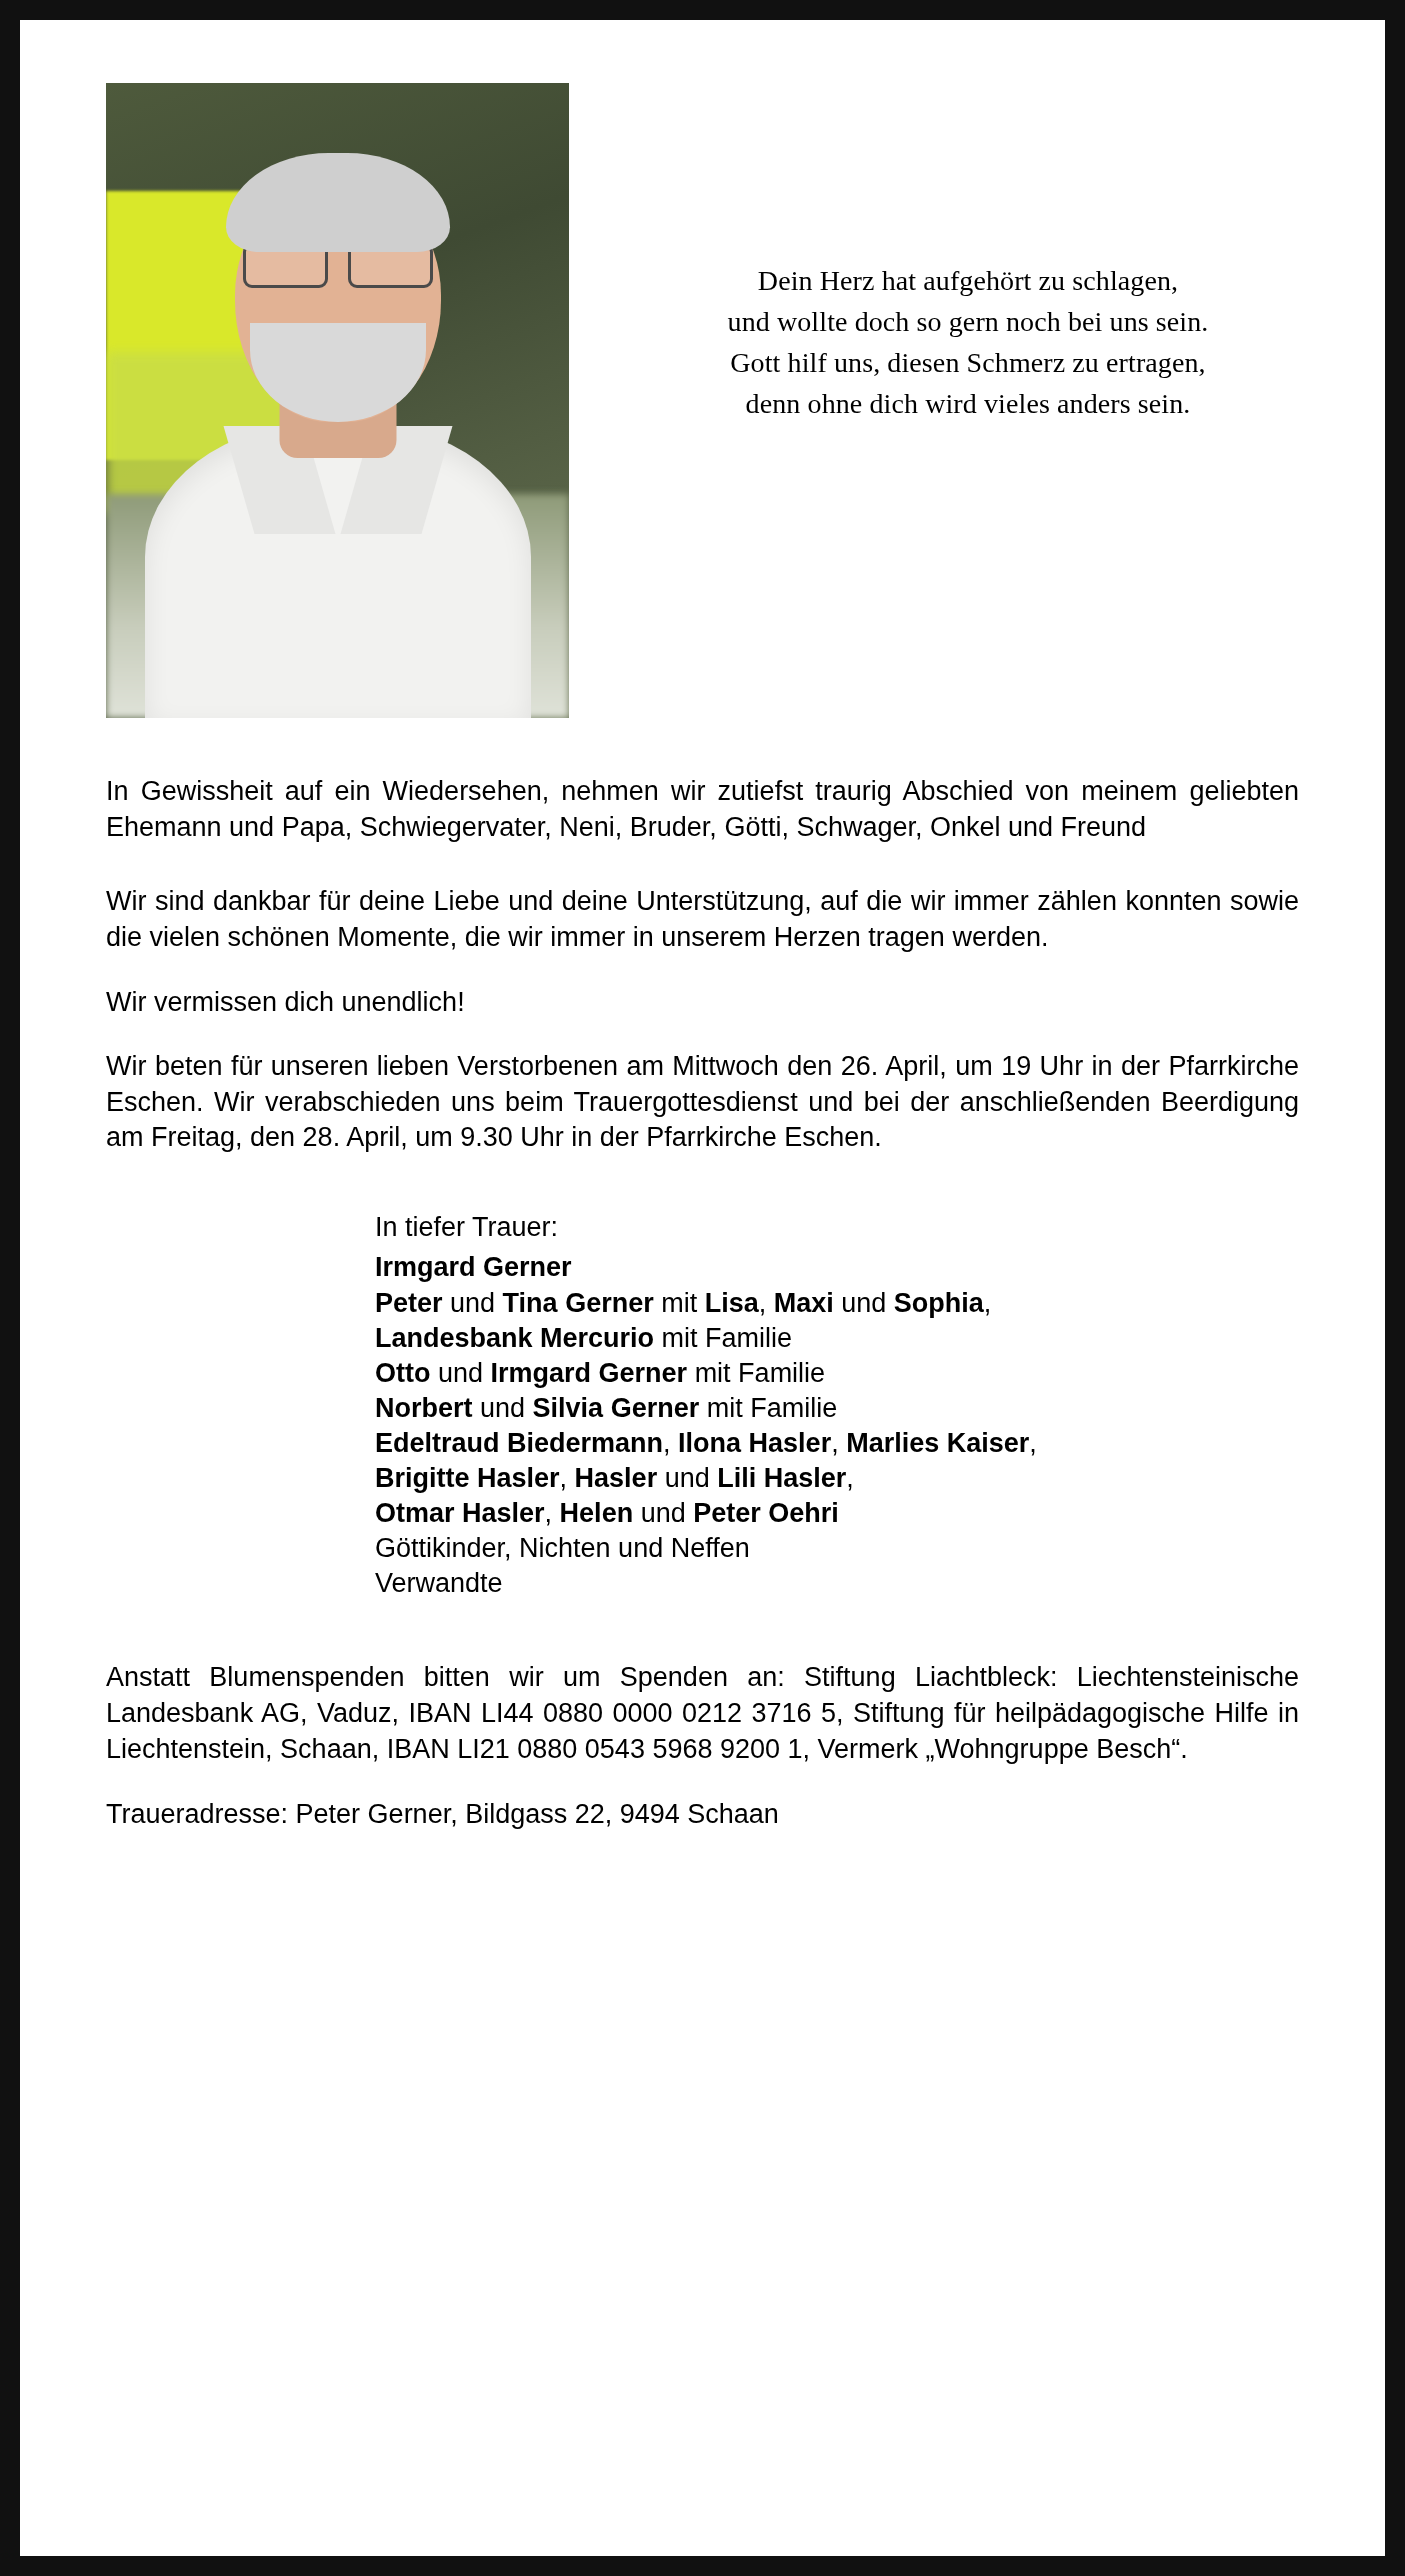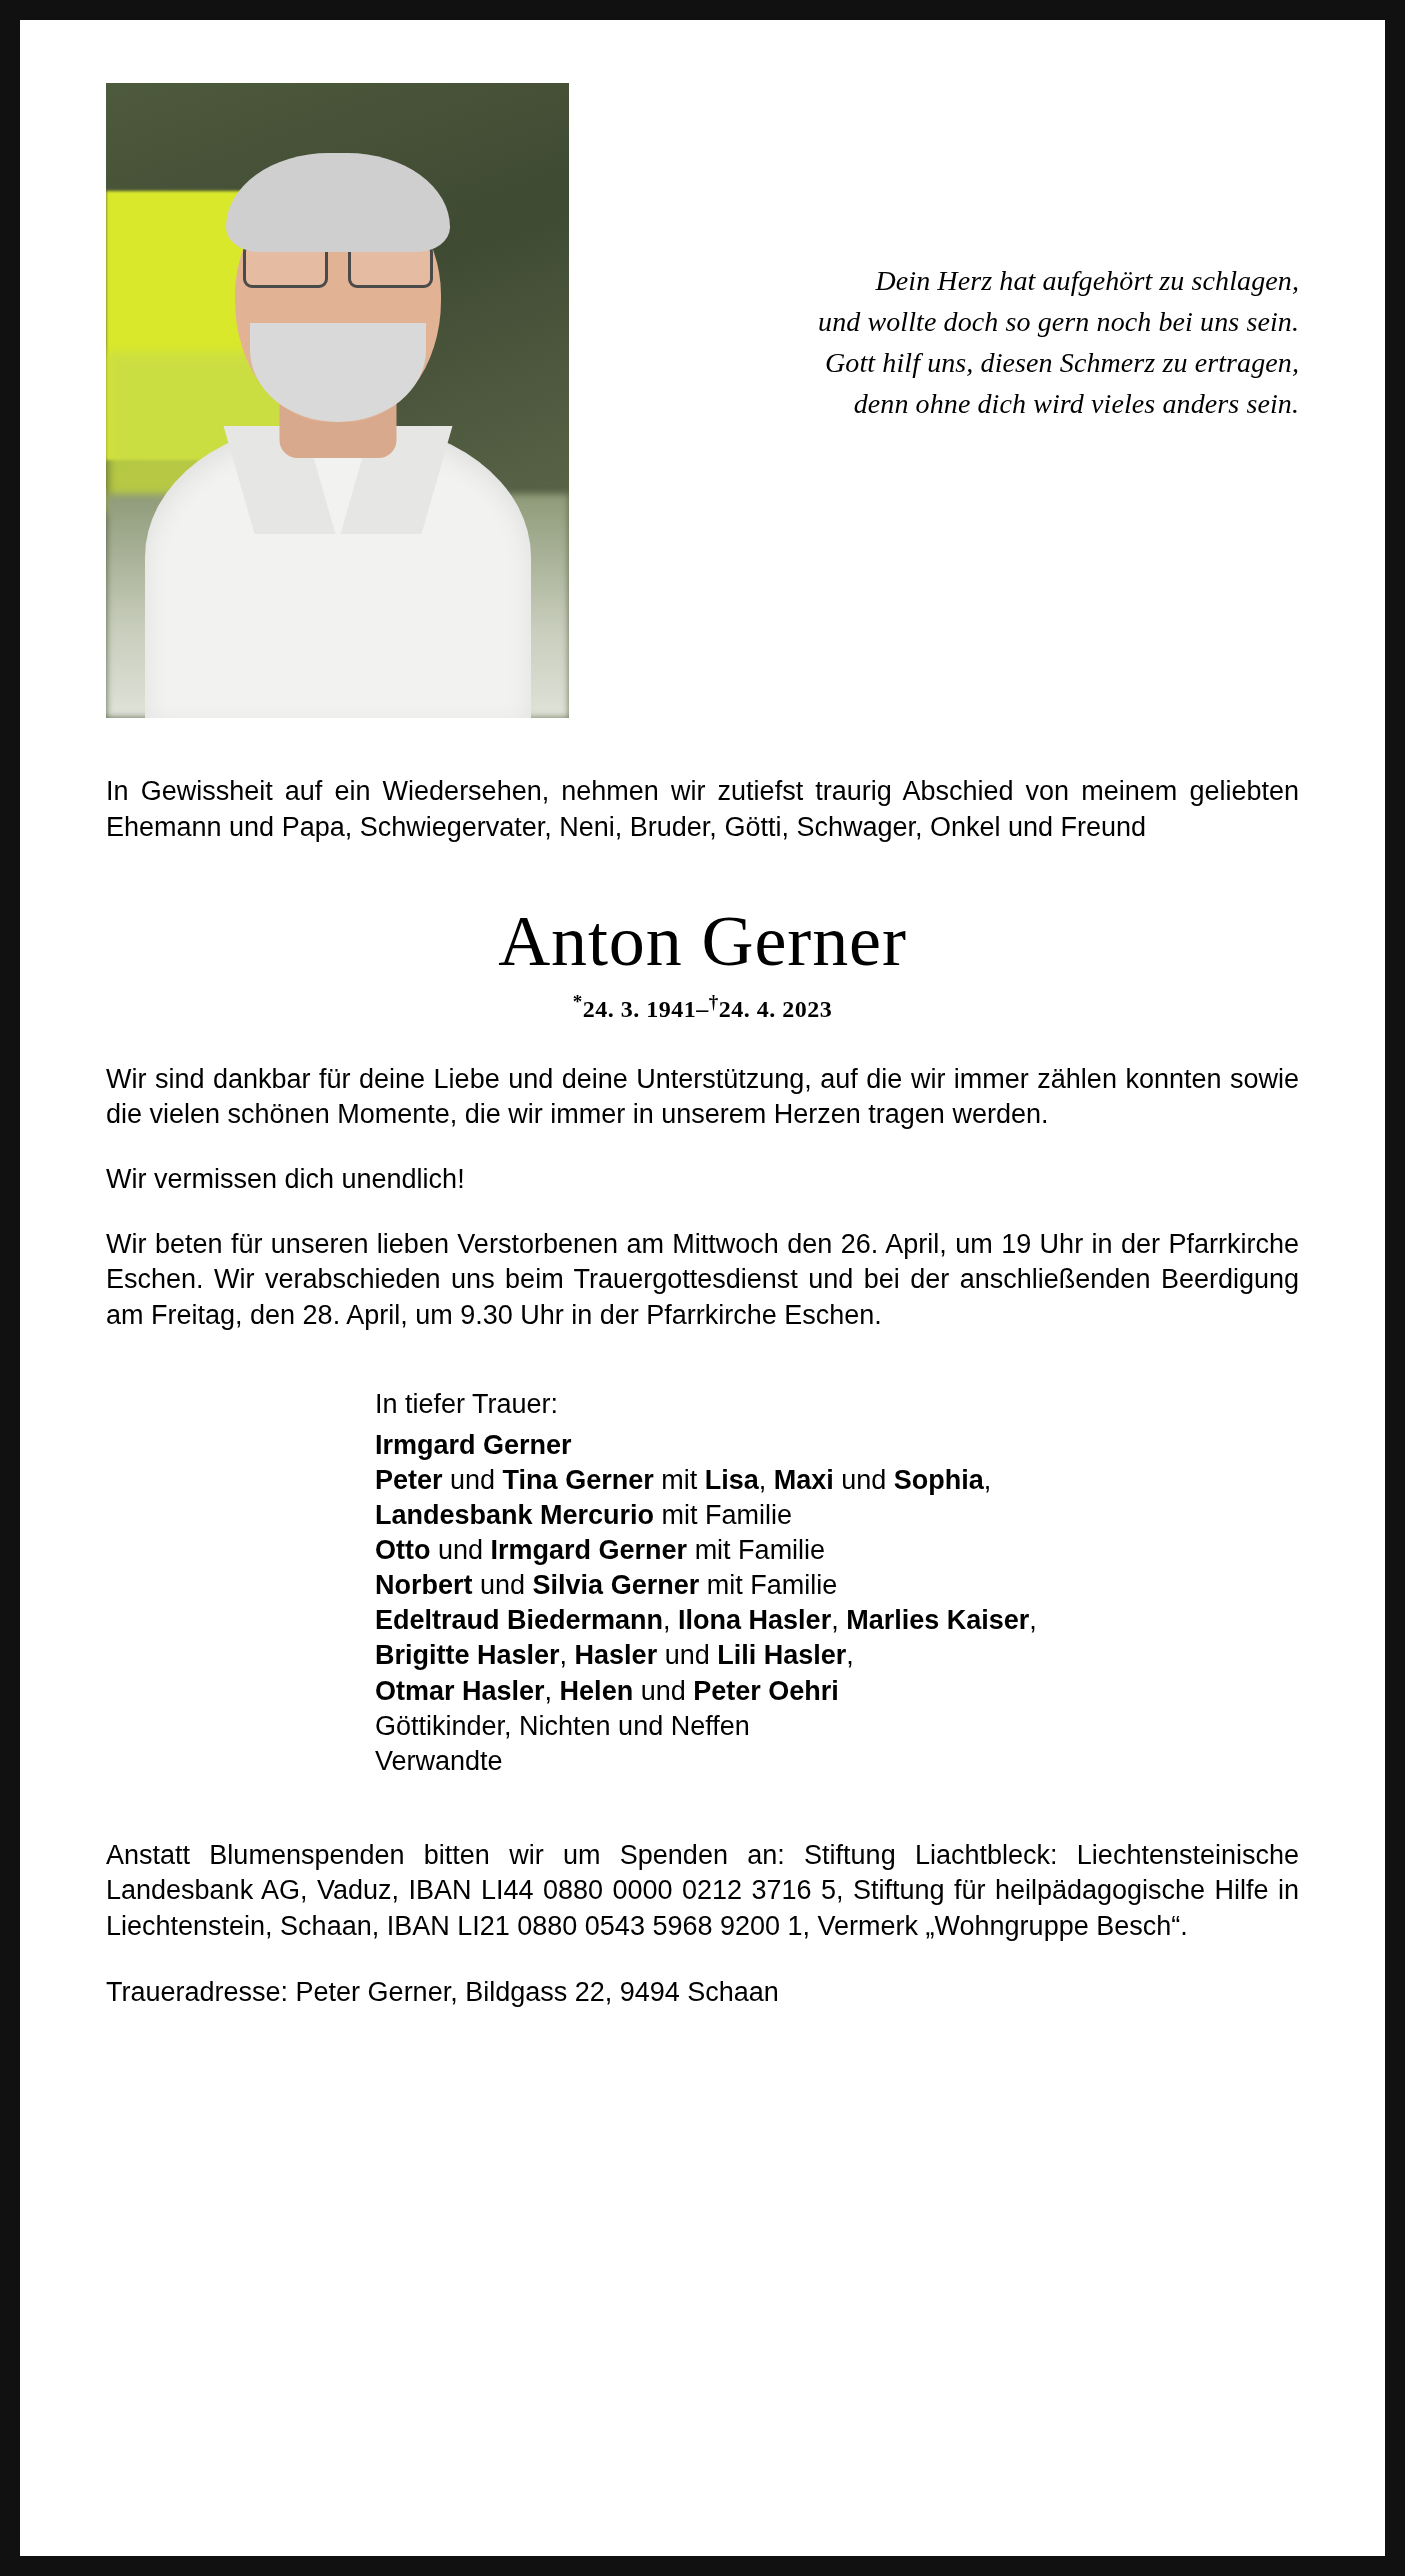--- a/index.html
+++ b/index.html
@@ -155,24 +155,23 @@
     border-radius: 9px;
     background: rgba(255,255,255,.12);
   }
   .person-glasses:before { left: 0; }
   .person-glasses:after  { right: 0; }
 
   .verse {
     flex: 1 1 auto;
     padding-left: 68px;
     padding-top: 178px;
-    font-style: italic;
     font-size: 28px;
     line-height: 1.46;
-    text-align: right;
+    text-align: center;
     letter-spacing: 0.1px;
   }
 
   
   .intro {
     margin-top: 56px;
     font-family: "Liberation Sans", sans-serif;
     font-size: 27px;
     line-height: 1.32;
     text-align: justify;
@@ -275,26 +274,20 @@
         <div>Dein Herz hat aufgehört zu schlagen,</div>
         <div>und wollte doch so gern noch bei uns sein.</div>
         <div>Gott hilf uns, diesen Schmerz zu ertragen,</div>
         <div>denn ohne dich wird vieles anders sein.</div>
       </div>
 
     </div>
 
     <div class="intro">In Gewissheit auf ein Wiedersehen, nehmen wir zutiefst traurig Abschied von meinem geliebten Ehemann und Papa, Schwiegervater, Neni, Bruder, Götti, Schwager, Onkel und Freund</div>
 
-    <div class="name-block">
-      <div class="name">Anton Gerner</div>
-      <div class="dates">
-        <span class="star">*</span><span>24. 3. 1941</span><span>–</span><span class="cross">†</span><span>24. 4. 2023</span>
-      </div>
-    </div>
 
     <div class="body-text">
       <p>Wir sind dankbar für deine Liebe und deine Unterstützung, auf die wir immer zählen konnten sowie die vielen schönen Momente, die wir immer in unserem Herzen tragen werden.</p>
       <p class="nojust">Wir vermissen dich unendlich!</p>
       <p>Wir beten für unseren lieben Verstorbenen am Mittwoch den 26. April, um 19 Uhr in der Pfarrkirche Eschen. Wir verabschieden uns beim Trauergottesdienst und bei der anschließenden Beerdigung am Freitag, den 28. April, um 9.30 Uhr in der Pfarrkirche Eschen.</p>
     </div>
 
     <div class="mourners">
       <div class="heading">In tiefer Trauer:</div>
       <div class="row"><b>Irmgard Gerner</b></div>

